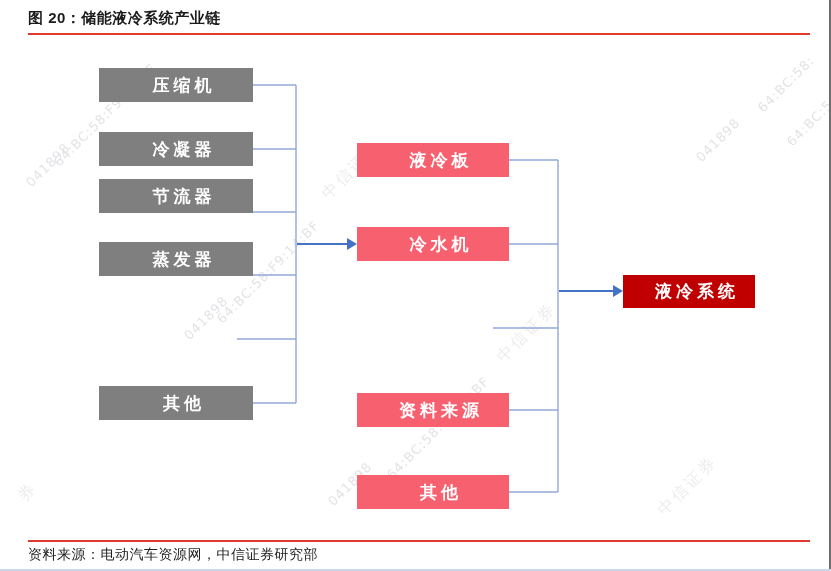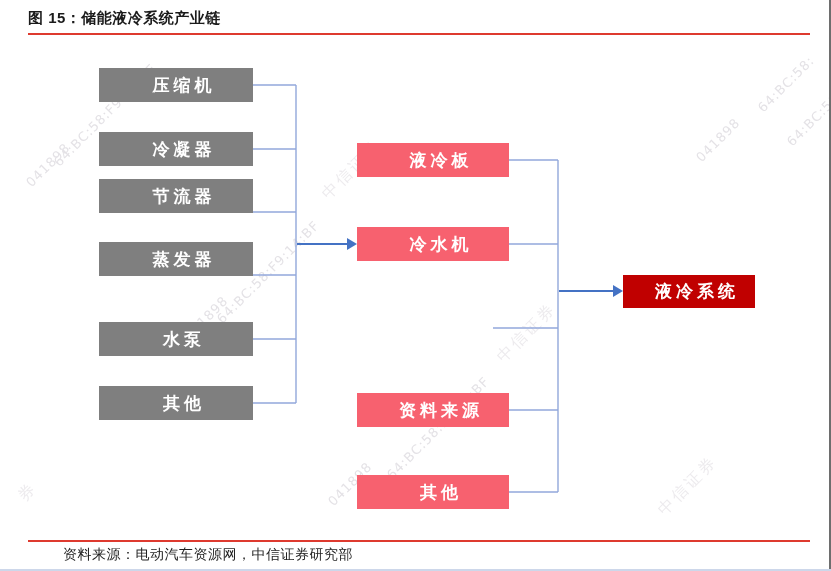--- a/index.html
+++ b/index.html
@@ -19,21 +19,21 @@
     color:var(--node-text,#fff);font-weight:bold;font-size:17px;letter-spacing:4px;
     font-family:"Liberation Serif","DejaVu Serif",serif;white-space:nowrap;padding-left:16px;
   }
   .col-left{left:99px;width:138px;background:var(--gray-node,#7f7f7f);}
   .col-mid{left:357px;width:136px;background:var(--pink-node,#f7616f);}
   .node.final{left:623px;top:275px;width:116px;height:33px;background:var(--dark-red-node,#c00000);}
   svg.connectors{position:absolute;left:0;top:0;pointer-events:none;}
   .stub{stroke:var(--connector,#92a8db);stroke-width:1.4;fill:none;}
   .arrow-line{stroke:var(--arrow,#4472c4);stroke-width:2;fill:none;}
   .arrow-head{fill:var(--arrow,#4472c4);stroke:none;}
-  .footer{position:absolute;left:28px;top:546px;font-size:14px;color:#1f1f1f;letter-spacing:.5px;margin-left:35px;}
+  .footer{position:absolute;left:28px;top:546px;font-size:14px;color:#1f1f1f;letter-spacing:.5px;}
   .wm{
     position:absolute;transform:translate(-50%,-50%) rotate(-45deg);
     color:#e4e2e6;font-size:13px;white-space:nowrap;letter-spacing:1px;
     font-family:"DejaVu Sans",sans-serif;pointer-events:none;
   }
   .wm.cn{
     color:#edebee;font-size:16px;letter-spacing:3px;
     font-family:"Liberation Serif","DejaVu Serif",serif;
   }
   .edge-right{position:absolute;right:0;top:0;width:2px;height:100%;background:#6e6e6e;}
@@ -65,28 +65,27 @@
     <g>
       <path class="arrow-line" d="M297 244H347"></path>
       <polygon class="arrow-head" points="347,238 357,244 347,250"></polygon>
     </g>
     <g>
       <path class="arrow-line" d="M559 291H613"></path>
       <polygon class="arrow-head" points="613,285 623,291 613,297"></polygon>
     </g>
   </svg>
 
-  <div class="title">图 15：储能液冷系统产业链</div>
+  <div class="title">图 20：储能液冷系统产业链</div>
   <div class="rule top"></div>
 
   <div class="node col-left" style="top:68px">压缩机</div>
   <div class="node col-left" style="top:132px">冷凝器</div>
   <div class="node col-left" style="top:179px">节流器</div>
   <div class="node col-left" style="top:242px">蒸发器</div>
-  <div class="node col-left" style="top:322px">水泵</div>
   <div class="node col-left" style="top:386px">其他</div>
 
   <div class="node col-mid" style="top:227px">冷水机</div>
   <div class="node col-mid" style="top:143px">液冷板</div>
   <div class="node col-mid" style="top:393px">资料来源</div>
   <div class="node col-mid" style="top:475px">其他</div>
 
   <div class="node final">液冷系统</div>
 
   <div class="rule bottom"></div>

